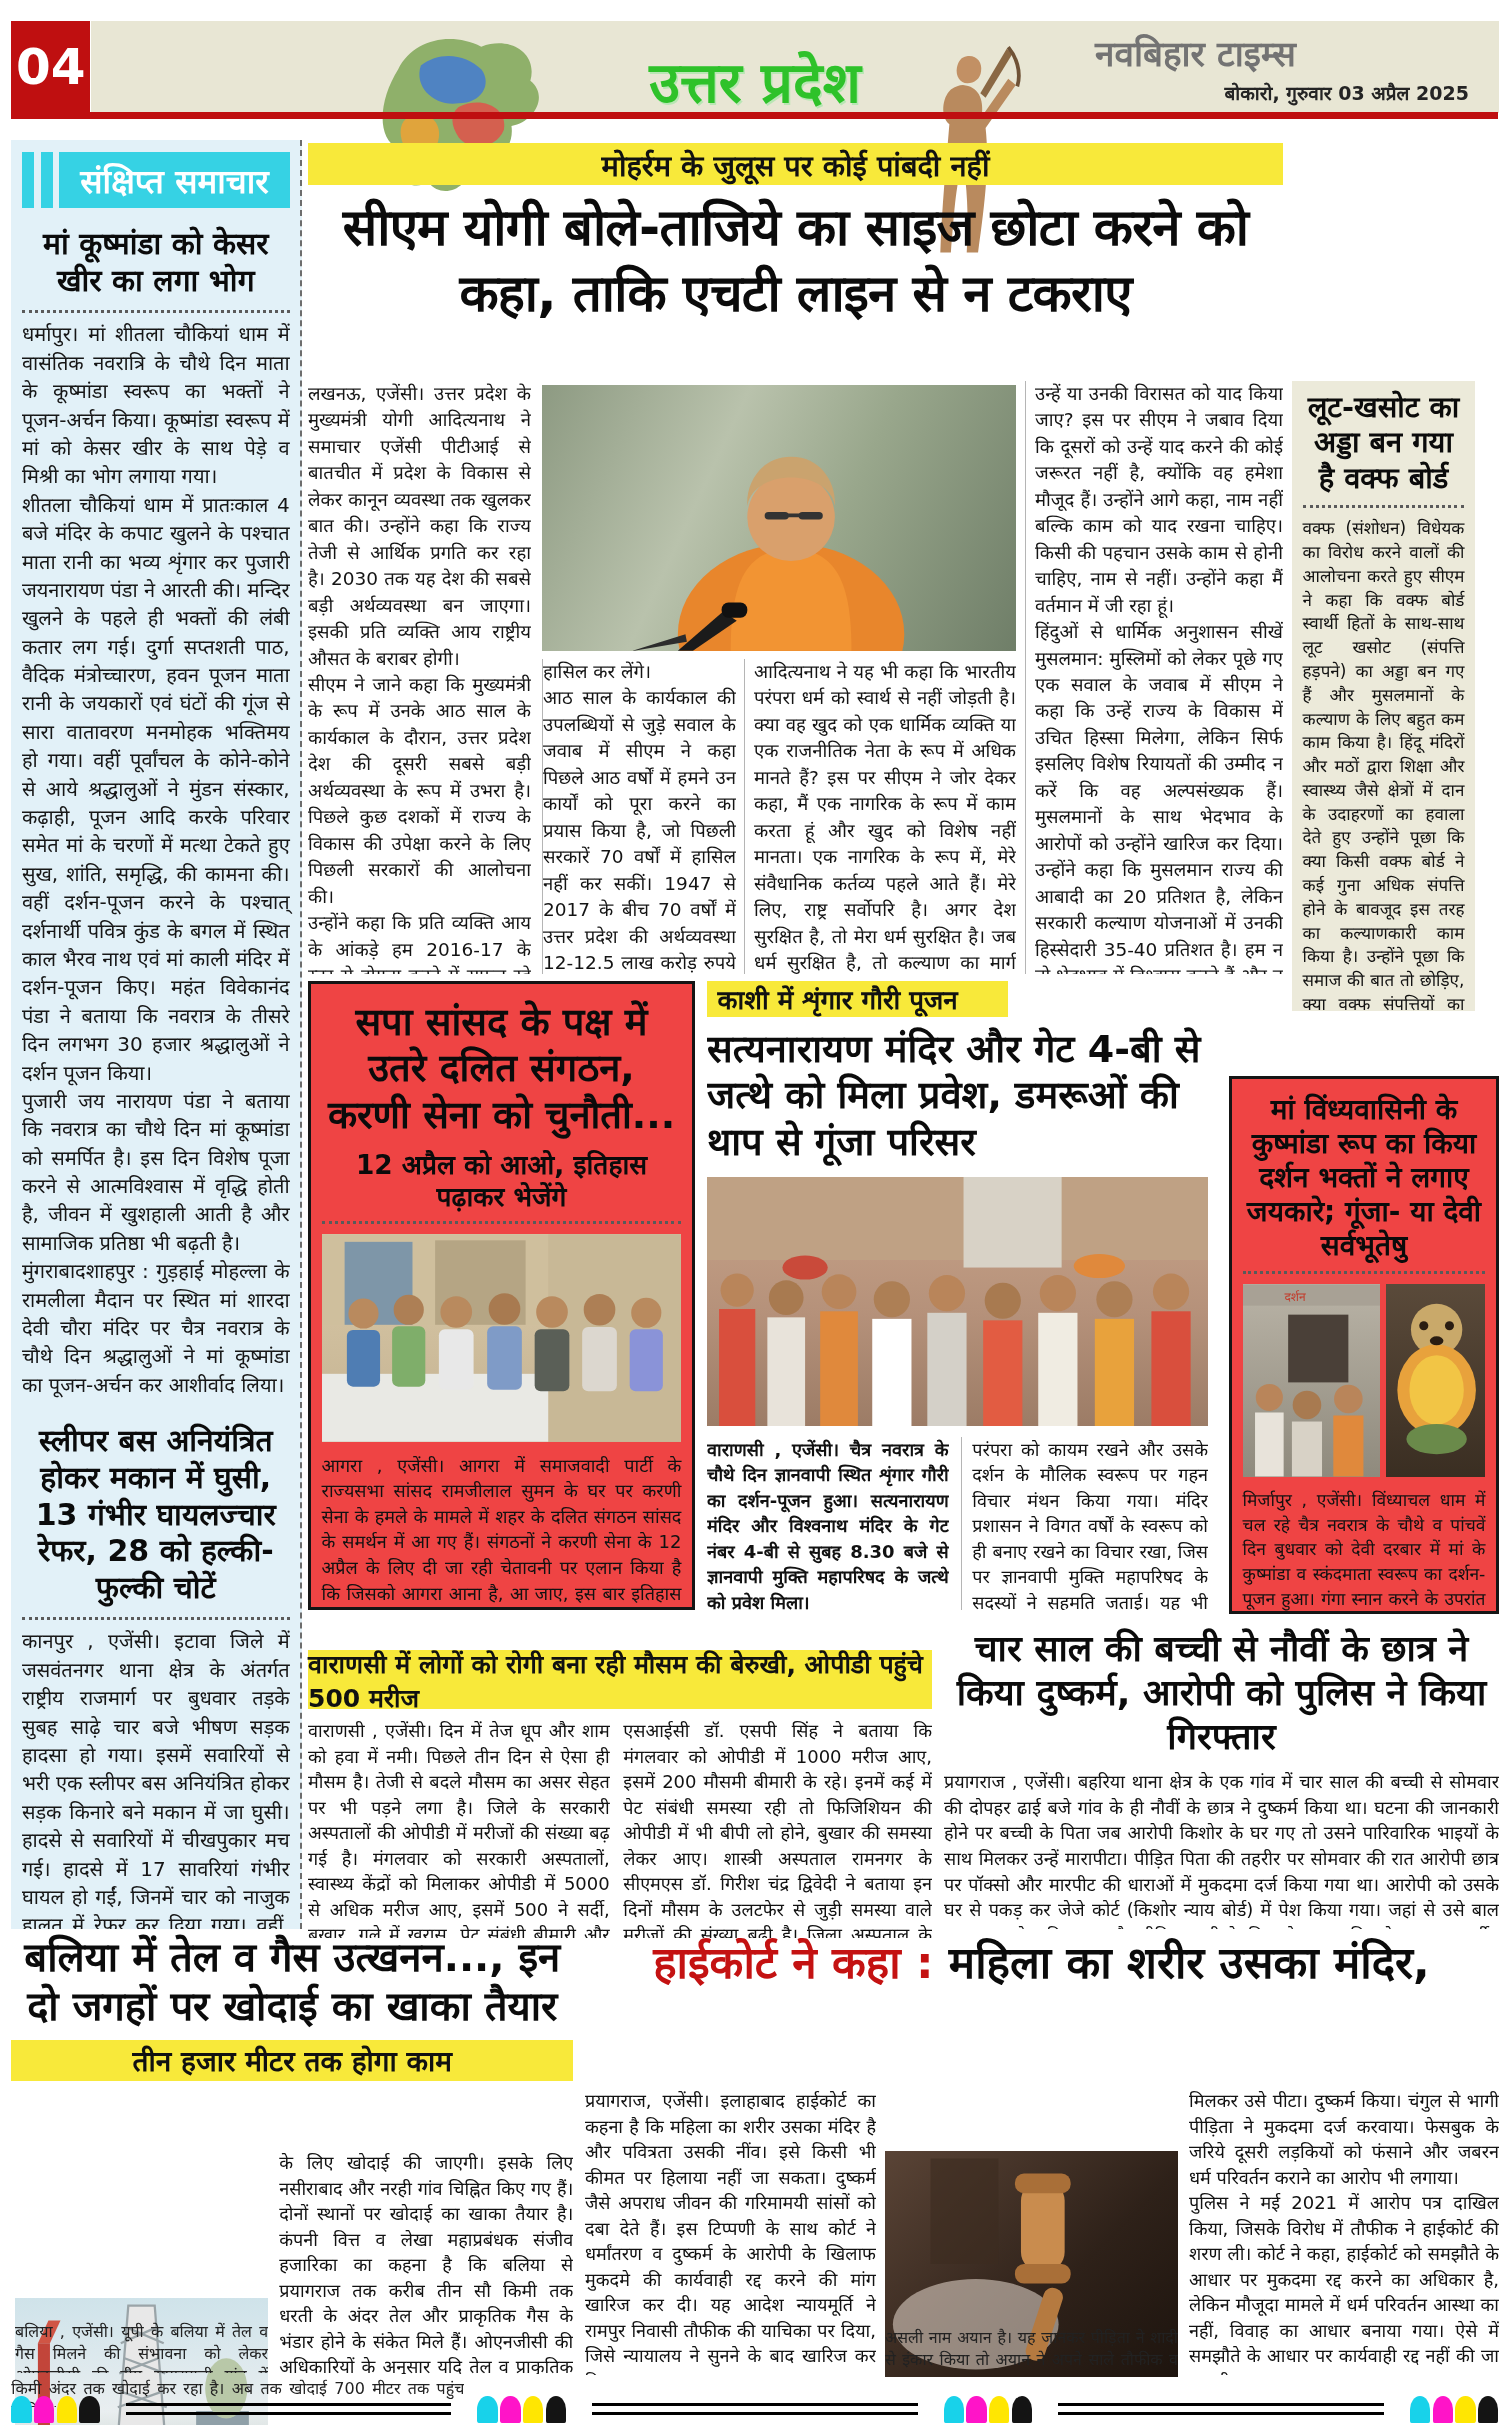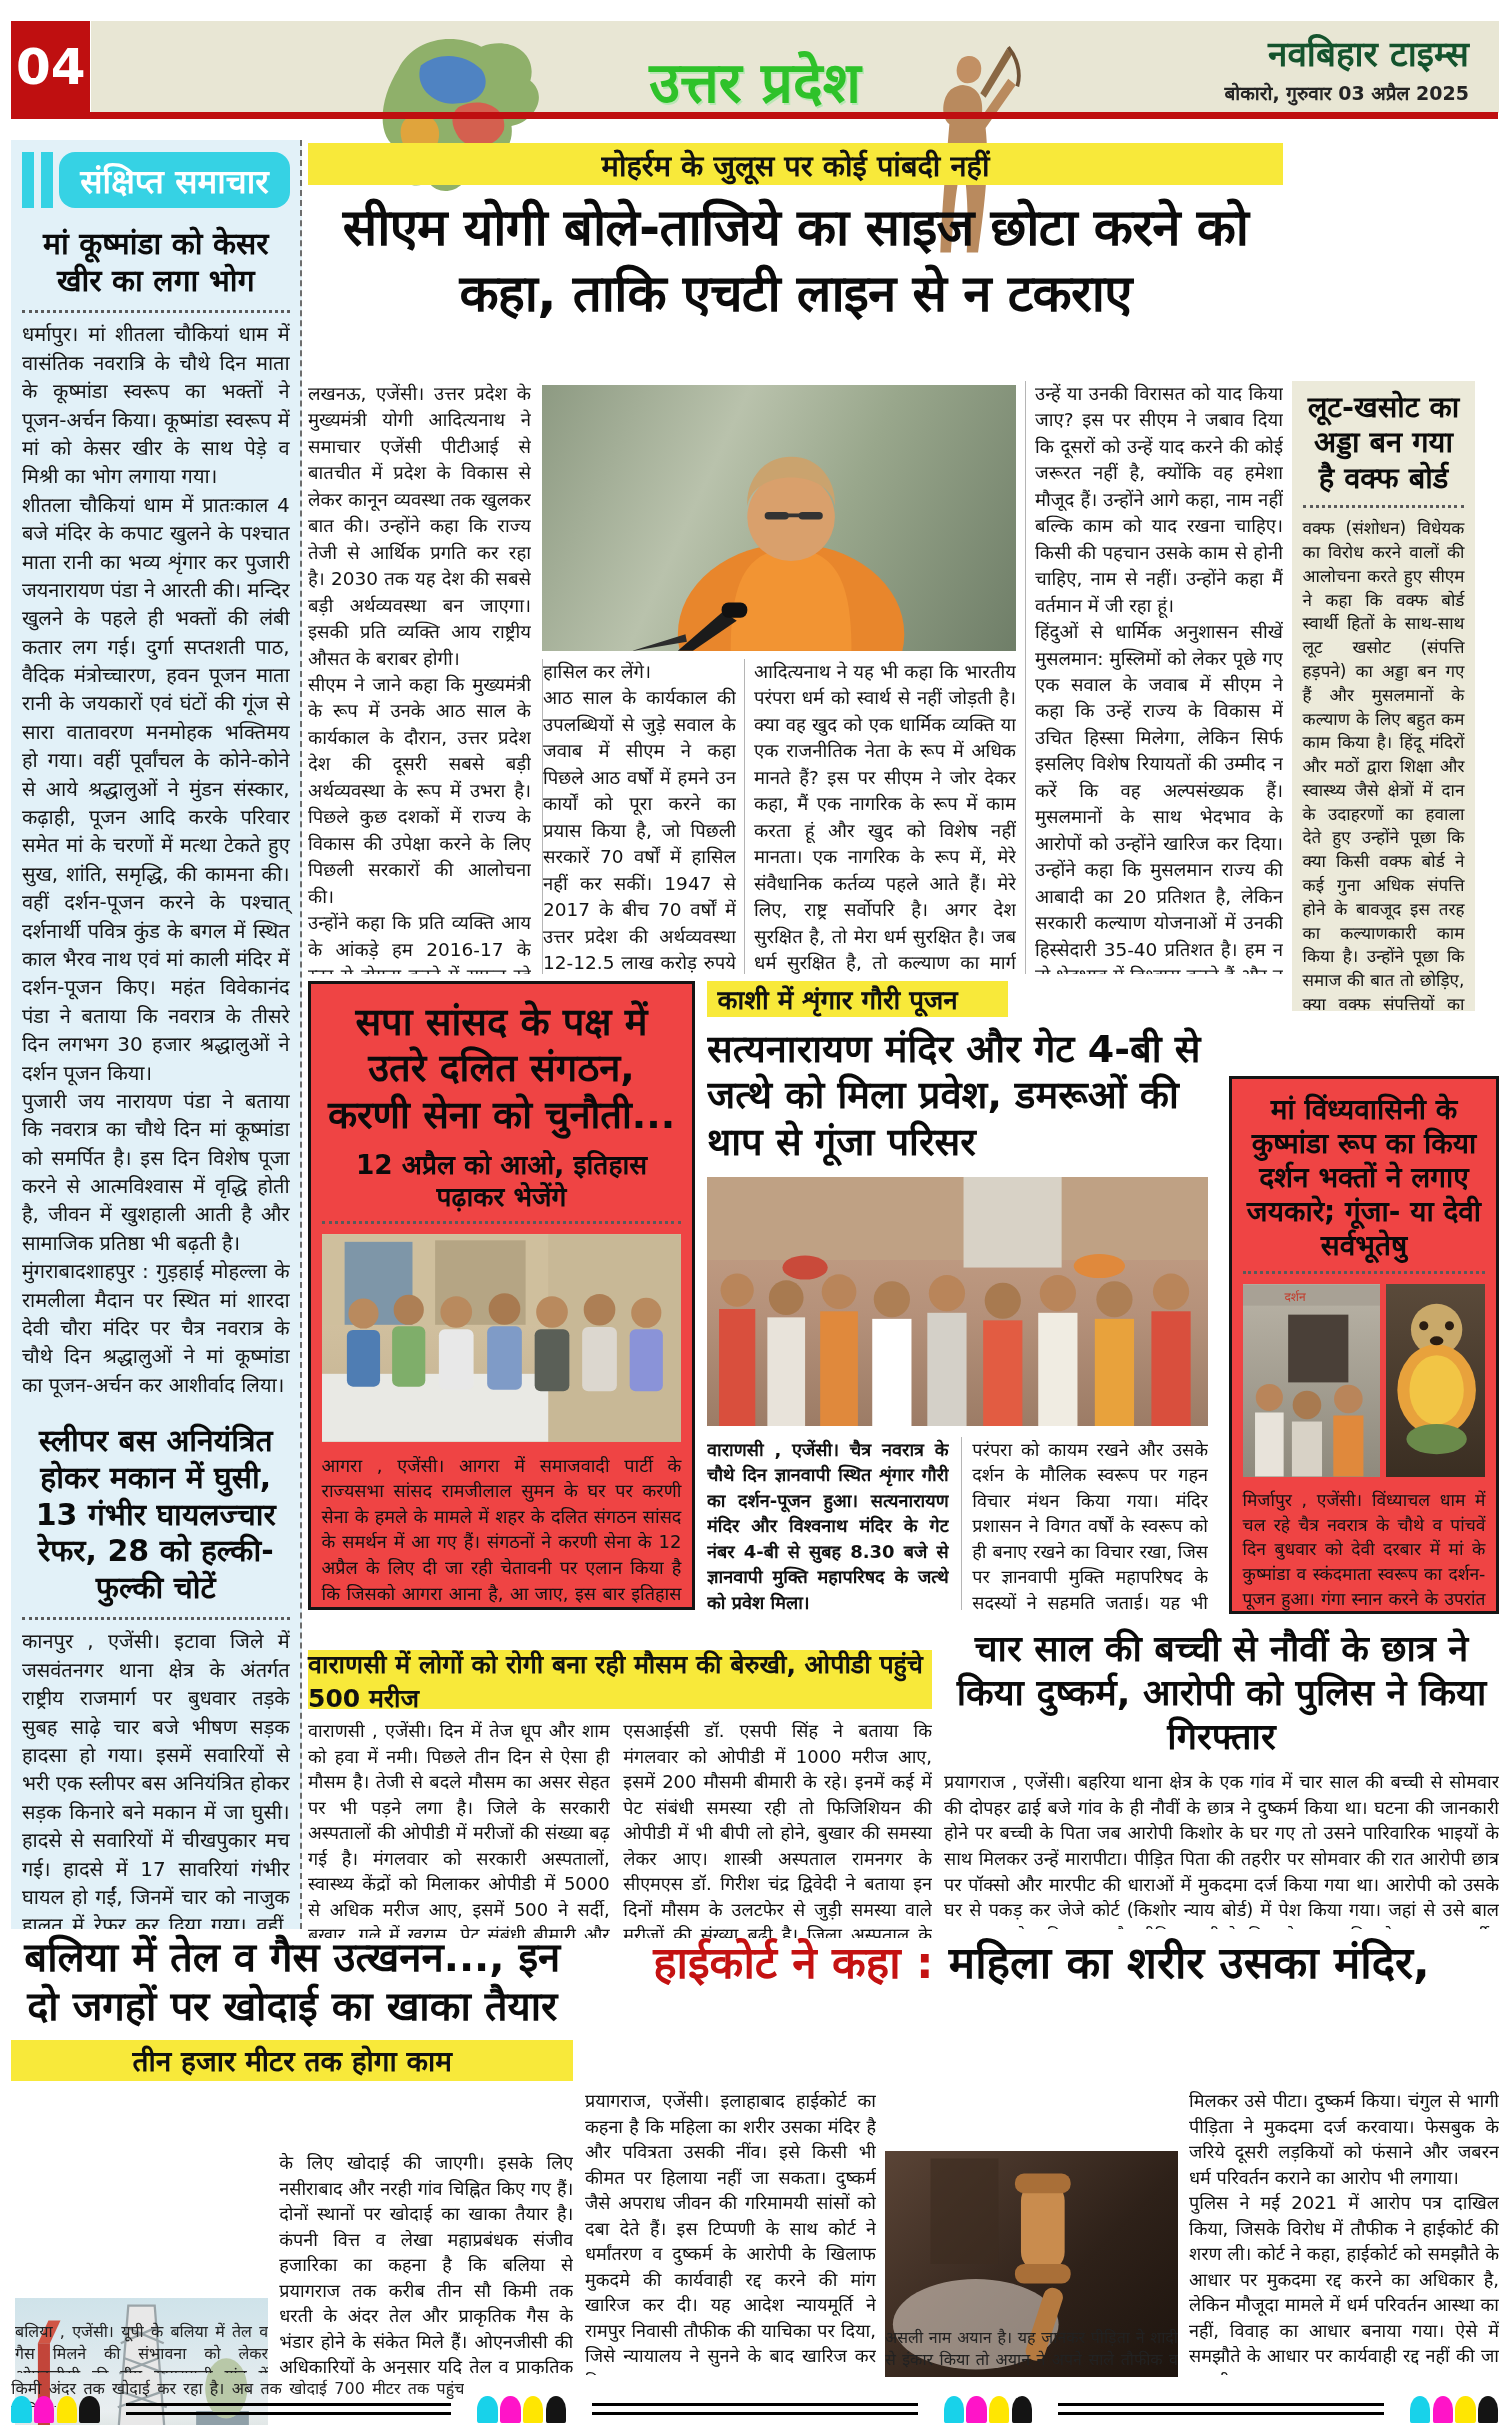--- a/index.html
+++ b/index.html
@@ -10,28 +10,28 @@
   .just{text-align:justify;}
   .pre{white-space:pre-line;}
   .clip{overflow:hidden;}
   .dotted{border-bottom:3px dotted #5a5a5a;}
   .thinrule{border-left:0.8px solid #b5b5b5;}
   .boxed{border:3px solid #151515;background:#ef4444;}
   
   .pagenum{background:#bf0f10;color:#fff;font-weight:700;font-size:50px;display:flex;align-items:center;justify-content:center;}
   .band{background:#e8e6d4;}
   .section-title{color:#2ec22a;font-weight:700;font-size:56px;text-shadow:1.5px 1.5px 0 #b9e6b4;}
-  .masthead{color:#14532d;font-weight:700;font-size:35px;text-align:right;line-height:1.05;}
+  .masthead{color:#737373;font-weight:700;font-size:35px;text-align:left;line-height:1.05;}
   .dateline{color:#242424;font-weight:700;font-size:19px;text-align:right;}
   .redrule{background:#bf0f10;}
   
   .leftcol{background:#e2f1f8;border-right:2.3px dashed #6d6d6d;padding:9px 10.6px;box-sizing:border-box;}
   .briefhdr{display:flex;align-items:stretch;gap:6.8px;height:56px;margin:3px 0 13.6px 0;}
   .stripe{width:12px;background:#36d2e4;}
-  .briefhdr-box{flex:1;background:#36d2e4;color:#fff;font-weight:700;font-size:33px;display:flex;align-items:center;justify-content:center;border-radius:16px;}
+  .briefhdr-box{flex:1;background:#36d2e4;color:#fff;font-weight:700;font-size:33px;display:flex;align-items:center;justify-content:center;}
   .brief-hl{font-size:30px;padding:4.5px 3px 10.6px 3px;margin-bottom:7.5px;}
   .brief-body{font-size:20px;line-height:1.42;color:#161616;}
   
   .kicker{background:#f8e93a;font-weight:700;font-size:29px;display:flex;align-items:center;justify-content:center;}
   .lead-hl{font-size:51px;line-height:1.3;letter-spacing:-0.8px;}
   .lead-body{font-size:18.5px;line-height:1.43;color:#141414;}
   .cream{background:#eceada;padding:9px 10.6px;box-sizing:border-box;}
   .waqf-hl{font-size:29px;padding-bottom:9px;}
   .waqf-body{font-size:17px;line-height:1.4;}
   .box-pad{padding:7.5px 10.6px;box-sizing:border-box;}

